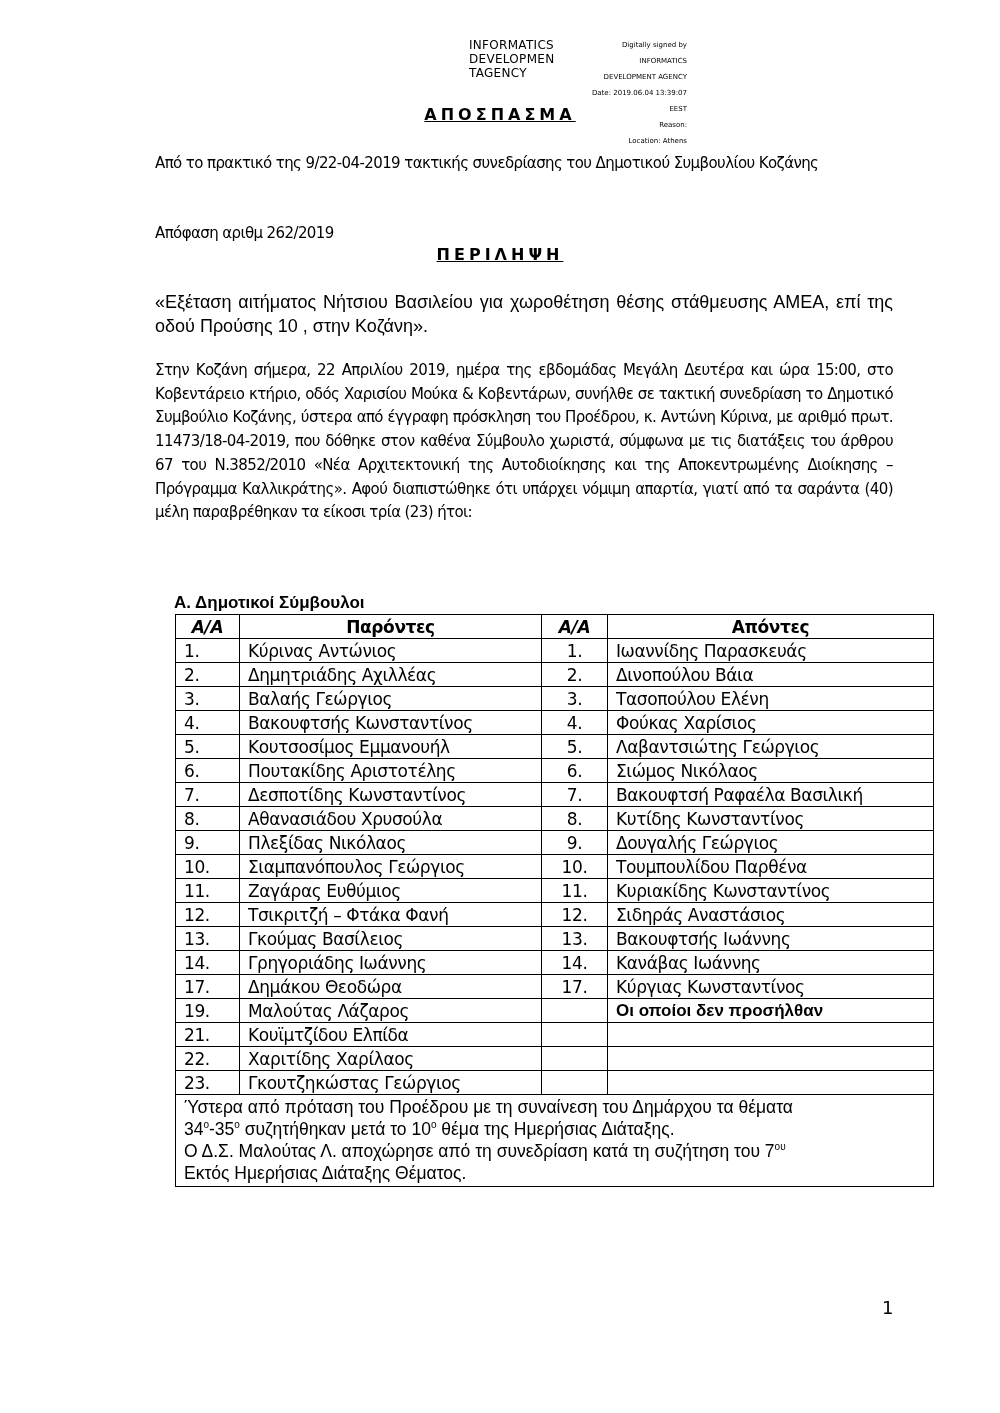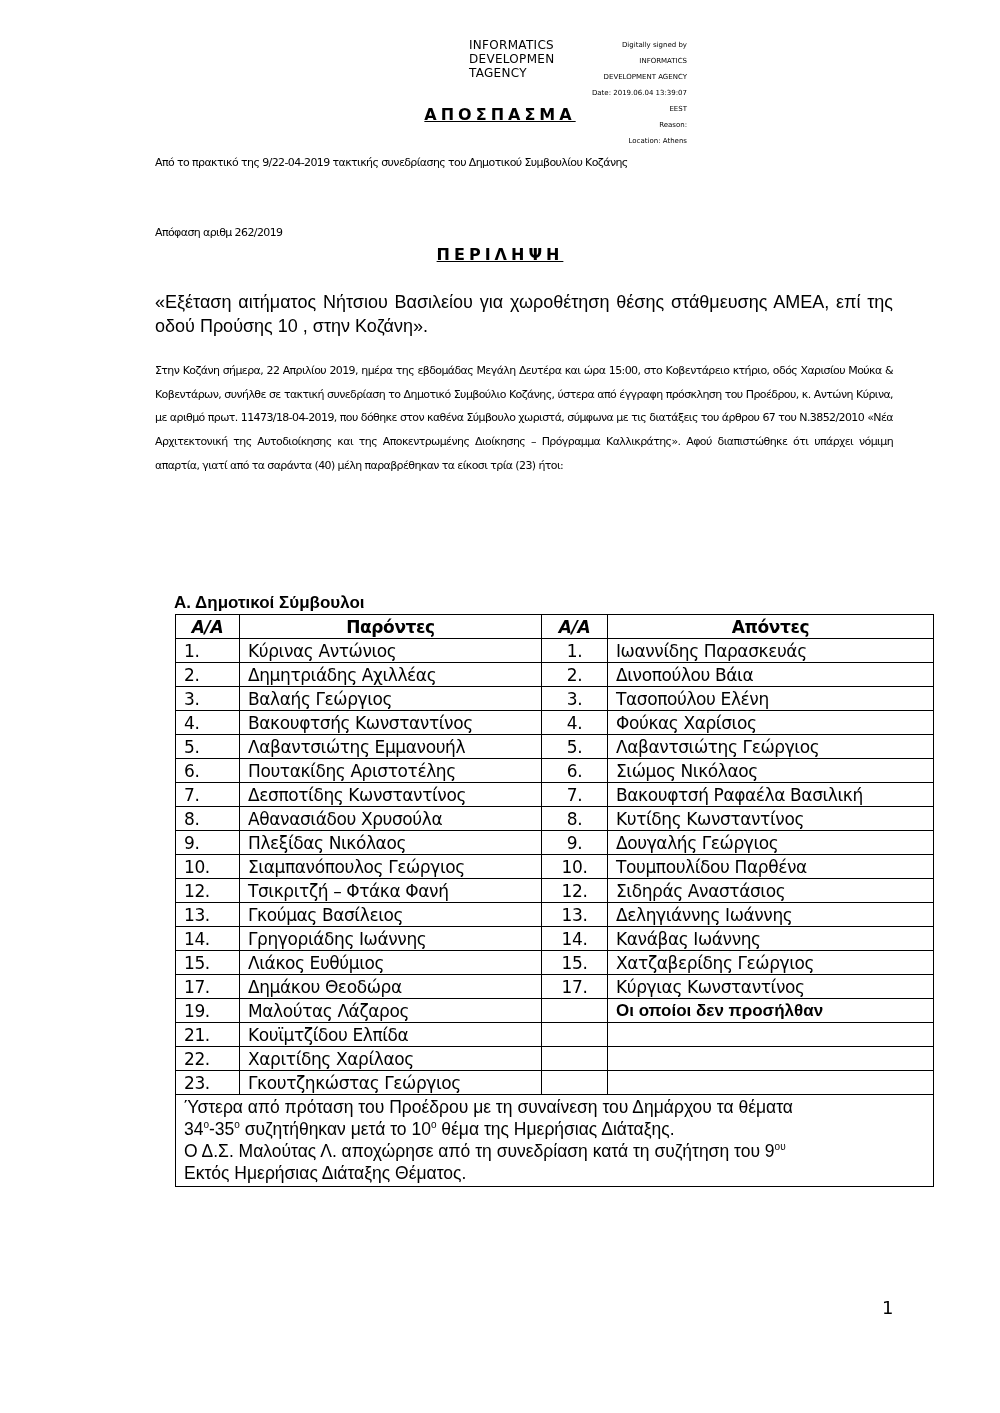--- a/index.html
+++ b/index.html
@@ -3,21 +3,21 @@
 <meta charset="utf-8">
 <style>
   html, body { margin:0; padding:0; background:#ffffff; }
   body { width:1000px; height:1413px; position:relative; overflow:hidden; color:#000;
          font-family:"Liberation Sans", sans-serif; }
   .sig { position:absolute; left:469px; top:38px; }
   .sig-name { position:absolute; left:0; top:0; font-family:"DejaVu Sans", sans-serif; font-size:12px; line-height:14px; letter-spacing:0.3px; white-space:pre; }
   .sig-details { position:absolute; left:98px; top:-1px; font-family:"DejaVu Sans", sans-serif; font-size:7px; line-height:16px; white-space:pre; width:120px;text-align:right; }
   .title { position:absolute; left:0; width:1000px; text-align:center; font-family:"DejaVu Sans", sans-serif; font-weight:bold; font-size:16px; letter-spacing:4px; text-decoration:underline; }
   .para { position:absolute; left:155px; width:738px; font-family:"Liberation Sans", sans-serif; font-size:18px; line-height:24px; text-align:justify; }
-  .para.narrow { font-family:"DejaVu Sans", sans-serif; font-size:11px; letter-spacing:-0.6px; }
+  .para.narrow { font-family:"DejaVu Sans", sans-serif; font-size:15px; letter-spacing:-0.6px; }
   .section-label { position:absolute; left:174px; top:593px; font-weight:bold; font-size:17px; }
   table.members { position:absolute; left:175px; top:614px; width:759px; border-collapse:collapse; font-family:"DejaVu Sans", sans-serif; font-size:17px; letter-spacing:-0.4px; }
   table.members td, table.members th { border:1px solid #000; padding:0 8px; height:23px; line-height:22px; text-align:left; white-space:nowrap; }
   table.members th { font-weight:bold; text-align:center; }
   table.members th.aa { font-style:italic; }
   .c1 { width:47px; } .c2 { width:285px; } .c3 { width:49px; } .c4 { width:309px; }
   td.num-c { text-align:center !important; }
   td.bold { font-weight:bold; font-family:"Liberation Sans", sans-serif; letter-spacing:0; }
   td.note { white-space:normal !important; font-family:"Liberation Sans", sans-serif; font-size:17.5px; line-height:23px; letter-spacing:0; text-align:left; padding:1px 8px 2px 8px !important; }
   sup { font-size:10px; line-height:0; }
@@ -82,21 +82,21 @@
         <td>Τασοπούλου Ελένη</td>
       </tr>
       <tr>
         <td>4.</td>
         <td>Βακουφτσής Κωνσταντίνος</td>
         <td class="num-c">4.</td>
         <td>Φούκας Χαρίσιος</td>
       </tr>
       <tr>
         <td>5.</td>
-        <td>Λαβαντσιώτης Εμμανουήλ</td>
+        <td>Κουτσοσίμος Εμμανουήλ</td>
         <td class="num-c">5.</td>
         <td>Λαβαντσιώτης Γεώργιος</td>
       </tr>
       <tr>
         <td>6.</td>
         <td>Πουτακίδης Αριστοτέλης</td>
         <td class="num-c">6.</td>
         <td>Σιώμος Νικόλαος</td>
       </tr>
       <tr>
@@ -117,42 +117,42 @@
         <td class="num-c">9.</td>
         <td>Δουγαλής Γεώργιος</td>
       </tr>
       <tr>
         <td>10.</td>
         <td>Σιαμπανόπουλος Γεώργιος</td>
         <td class="num-c">10.</td>
         <td>Τουμπουλίδου Παρθένα</td>
       </tr>
       <tr>
+        <td>11.</td>
+        <td>Ζαγάρας Ευθύμιος</td>
+        <td class="num-c">11.</td>
+        <td>Κυριακίδης Κωνσταντίνος</td>
+      </tr>
+      <tr>
         <td>12.</td>
         <td>Τσικριτζή – Φτάκα Φανή</td>
         <td class="num-c">12.</td>
         <td>Σιδηράς Αναστάσιος</td>
       </tr>
       <tr>
         <td>13.</td>
         <td>Γκούμας Βασίλειος</td>
         <td class="num-c">13.</td>
-        <td>Δεληγιάννης Ιωάννης</td>
+        <td>Βακουφτσής Ιωάννης</td>
       </tr>
       <tr>
         <td>14.</td>
         <td>Γρηγοριάδης Ιωάννης</td>
         <td class="num-c">14.</td>
         <td>Κανάβας Ιωάννης</td>
-      </tr>
-      <tr>
-        <td>15.</td>
-        <td>Λιάκος Ευθύμιος</td>
-        <td class="num-c">15.</td>
-        <td>Χατζαβερίδης Γεώργιος</td>
       </tr>
       <tr>
         <td>17.</td>
         <td>Δημάκου Θεοδώρα</td>
         <td class="num-c">17.</td>
         <td>Κύργιας Κωνσταντίνος</td>
       </tr>
       <tr>
         <td>19.</td>
         <td>Μαλούτας Λάζαρος</td>
@@ -176,20 +176,20 @@
         <td>Γκουτζηκώστας Γεώργιος</td>
         <td class="num-c"></td>
         <td></td>
       </tr>
     </tbody>
   <tbody>
     <tr>
       <td colspan="4" class="note">
         <span>Ύστερα από πρόταση του Προέδρου με τη συναίνεση του Δημάρχου τα θέματα</span><br>
         <span>34</span><sup>ο</sup>-<span>35</span><sup>ο</sup><span>  συζητήθηκαν μετά το 10</span><sup>ο</sup><span> θέμα της Ημερήσιας Διάταξης.</span><br>
-        <span>Ο Δ.Σ. Μαλούτας Λ. αποχώρησε  από τη συνεδρίαση κατά τη συζήτηση του 9</span><sup>ου</sup><br>
+        <span>Ο Δ.Σ. Μαλούτας Λ. αποχώρησε  από τη συνεδρίαση κατά τη συζήτηση του 7</span><sup>ου</sup><br>
         <span>Εκτός Ημερήσιας Διάταξης Θέματος.</span>
       </td>
     </tr>
   </tbody>
 </table>
 
 <div class="page-num">1</div>
 
 </body></html>

